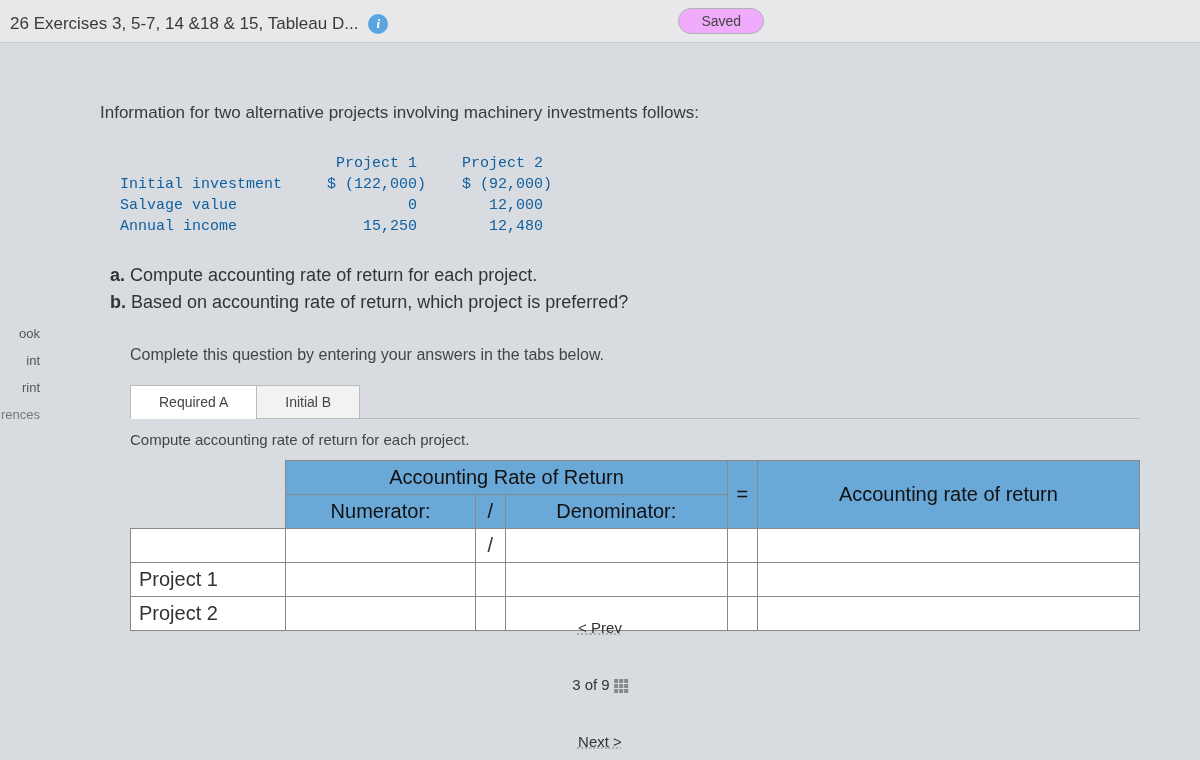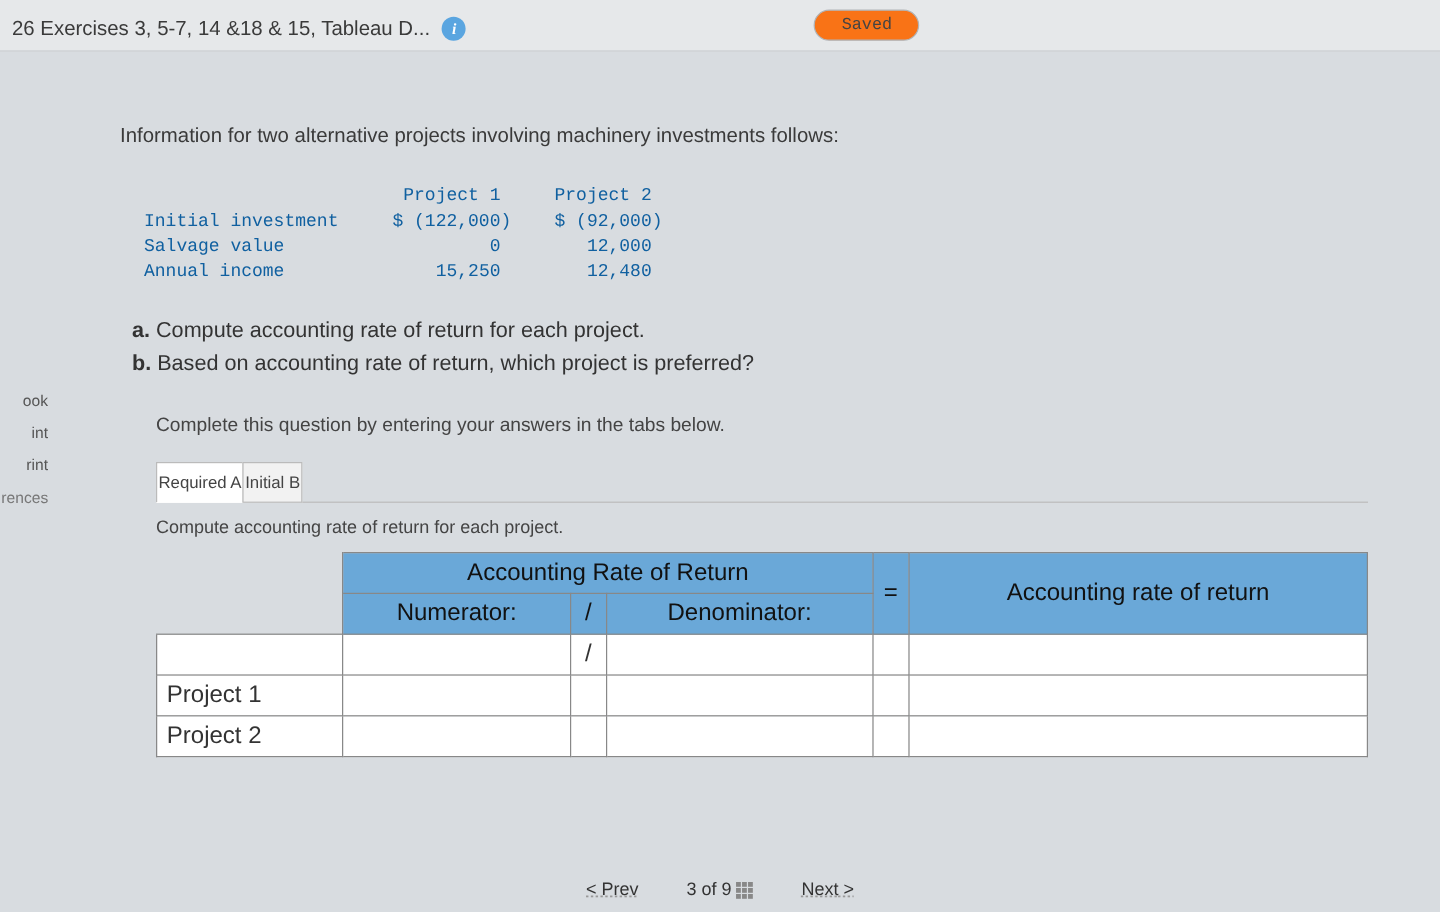--- a/index.html
+++ b/index.html
@@ -29,27 +29,26 @@
     color: #fff;
     font-family: Georgia, serif;
     font-style: italic;
     font-weight: bold;
     display: inline-flex;
     align-items: center; justify-content: center;
     font-size: 13px;
   }
   .saved-pill {
     margin-left: 280px;
-    background: #f97316;
+    background: #f0abfc;
     border: 1px solid #b0b4b8;
     border-radius: 14px;
     padding: 4px 22px;
     font-size: 14px;
     color: #444;
-    font-family: Liberation Mono, monospace;
   }
   .side {
     position: absolute;
     left: 0; top: 320px;
     width: 40px;
     font-size: 13px;
     color: #555;
   }
   .side div { padding: 6px 0 6px 2px; text-align: right; overflow: hidden; white-space: nowrap; direction: rtl; }
   .side div:nth-child(4){ color:#777;}
@@ -79,21 +78,21 @@
     color: #444;
     margin: 10px 0 20px 30px;
   }
   .tabs {
     display: flex;
     margin-left: 30px;
   }
   .tab {
     border: 1px solid #bbb;
     background: #f2f2f2;
-    padding: 8px 1px;
+    padding: 8px 28px;
     font-size: 14px;
     color: #444;
     cursor: pointer;
     position: relative;
     top: 1px;
   }
   .tab.active { background: #fff; border-bottom-color: #fff; }
   .tab + .tab { margin-left: -1px; }
   .panel {
     border-top: 1px solid #bbb;
@@ -119,20 +118,21 @@
   .footer-nav {
     position: absolute;
     bottom: 10px;
     left: 50%;
     transform: translateX(-50%);
     display: flex;
     align-items: center;
     gap: 40px;
     font-size: 15px;
     color: #333;
+    flex-direction: column;
   }
   .footer-nav .btn { cursor:pointer; text-decoration: underline dotted #999; }
   .grid-icon {
     display:inline-block; width:14px; height:14px;
     background:
       linear-gradient(#888,#888) 0 0/4px 4px no-repeat,
       linear-gradient(#888,#888) 5px 0/4px 4px no-repeat,
       linear-gradient(#888,#888) 10px 0/4px 4px no-repeat,
       linear-gradient(#888,#888) 0 5px/4px 4px no-repeat,
       linear-gradient(#888,#888) 5px 5px/4px 4px no-repeat,

